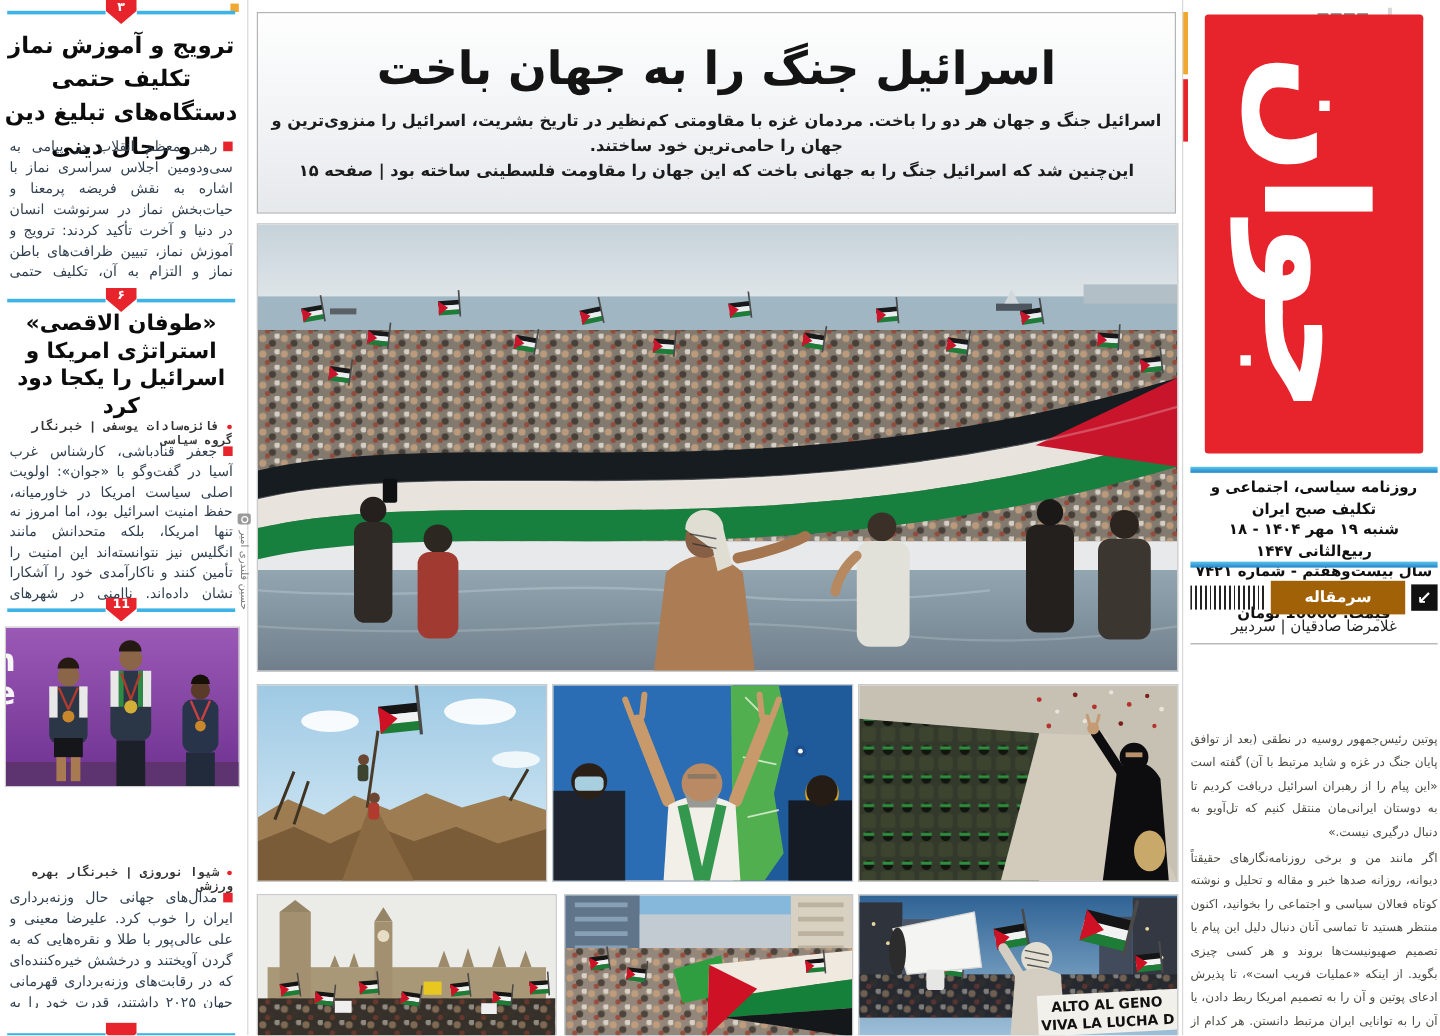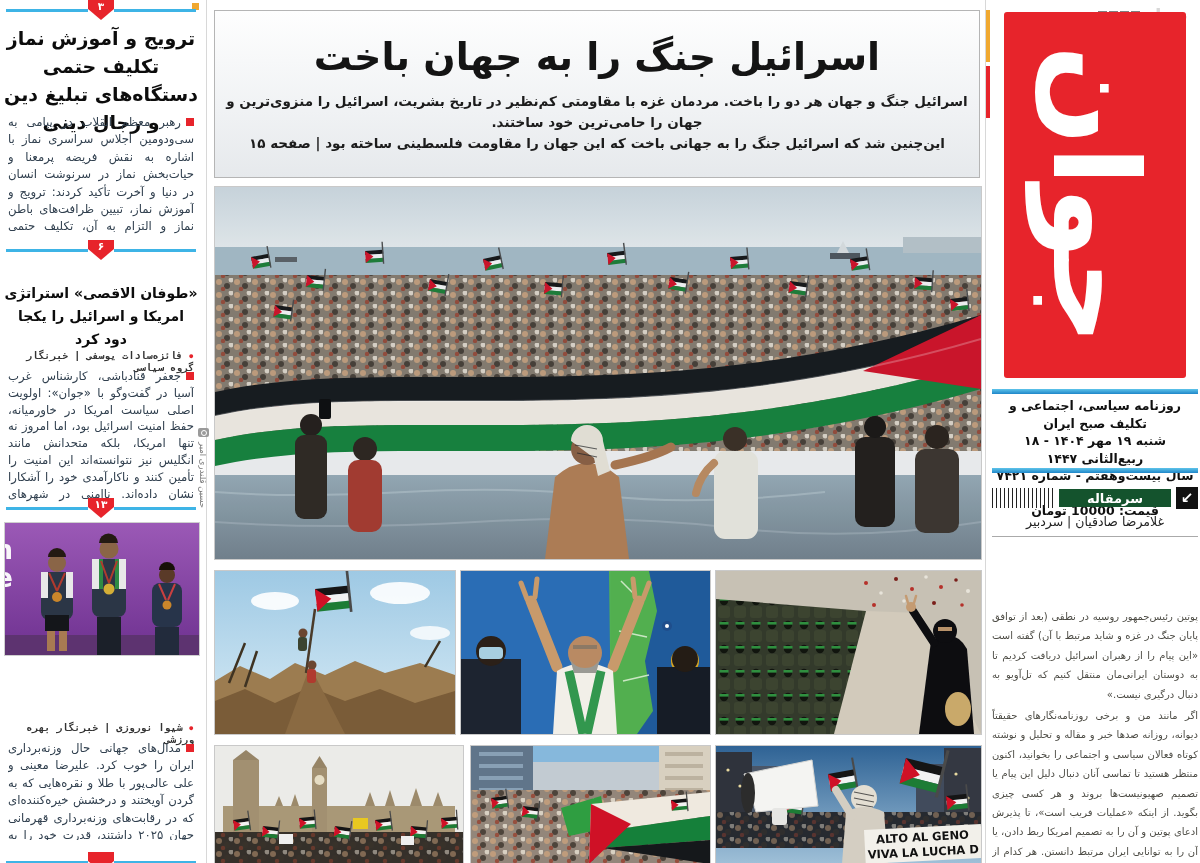--- a/index.html
+++ b/index.html
@@ -20,21 +20,21 @@
   .section-mark .bars{display:flex;gap:2px;}
   .section-mark .bars i{display:block;width:9px;height:9px;background:#1a1a1a;}
   .blueband{position:absolute;left:992px;width:206px;height:5px;
             background:linear-gradient(180deg,#5ec4ea 0%,#1f86c9 100%);}
   .mast-info{position:absolute;left:992px;top:397px;width:206px;text-align:center;
              font-size:12.5px;font-weight:bold;color:#101010;line-height:17.5px;}
   .ed-header{position:absolute;left:992px;top:487px;width:206px;height:22px;display:flex;
              flex-direction:row;align-items:center;gap:5px;}
   .ed-arrowbox{width:22px;height:22px;background:#111;color:#fff;font-size:15px;font-weight:bold;
                display:flex;align-items:center;justify-content:center;}
-  .ed-badge{width:112px;height:18px;background:#14532d;color:#fff;font-size:13px;font-weight:bold;
+  .ed-badge{width:112px;height:28px;background:#a16207;color:#fff;font-size:13px;font-weight:bold;
             display:flex;align-items:center;justify-content:center;}
   .ed-barcode{flex:1;height:20px;
       background:repeating-linear-gradient(90deg,#222 0 1.5px,transparent 1.5px 4px);}
   .ed-byline{position:absolute;left:992px;top:514px;width:206px;text-align:center;
              font-size:12.5px;color:#222;}
   .ed-rule{position:absolute;left:992px;top:536px;width:206px;height:1px;background:#aaa;}
   .ed-title{position:absolute;left:992px;top:545px;width:206px;text-align:center;
             font-size:21px;font-weight:bold;color:#0d0d0d;line-height:29px;}
   .ed-body{position:absolute;left:992px;top:607px;width:206px;height:256px;overflow:hidden;
            font-size:10px;line-height:19.4px;text-align:justify;color:#4d4c45;}
@@ -55,21 +55,21 @@
   .credit .txt{writing-mode:vertical-rl;font-size:8.5px;color:#787878;letter-spacing:1px;}
   
   .sidebar{position:absolute;left:0;top:0;width:202px;height:863px;}
   .sb-divider{position:absolute;left:6px;width:190px;display:flex;align-items:center;}
   .sb-divider .ln{flex:1;height:3px;background:#3eb4e6;}
   .pennant{width:26px;height:20px;background:#e7242b;color:#fff;font-size:10.5px;font-weight:bold;
            text-align:center;line-height:13px;
            clip-path:polygon(0 0,100% 0,100% 45%,50% 100%,0 45%);}
   .sb-title{position:absolute;left:4px;width:194px;text-align:center;font-weight:bold;color:#0c0c0c;}
   .t19{font-size:19px;line-height:28px;}
-  .t18{font-size:14px;line-height:23px;margin-top:24px;}
+  .t18{font-size:18px;line-height:23px;}
   .sb-body{position:absolute;left:8px;width:186px;font-size:11.7px;line-height:17.4px;
            text-align:justify;color:#31404f;}
   .bullet{display:inline-block;width:8px;height:8px;background:#e7242b;margin-left:5px;}
   .sb-byline{position:absolute;left:8px;width:186px;font-size:10px;color:#666;font-family:Liberation Mono, monospace;}
   .sb-byline b{color:#333;}
   .dot{color:#e7242b;font-size:9px;}
   .corner-dot{position:absolute;left:192px;top:3px;width:7px;height:7px;background:#f0a830;}
   .podium-ph{position:absolute;left:4px;top:522px;width:194px;height:132px;border:1px solid #cfcfcf;
              overflow:hidden;}
   .banner-text{font-family:"DejaVu Sans",sans-serif;font-weight:bold;}
@@ -405,21 +405,21 @@
     <div class="sb-byline" style="top:350px;">
       <span class="dot">●</span>
       <b>فائزه‌سادات یوسفی | خبرنگار گروه سیاسی</b>
     </div>
     <div class="sb-body" style="top:368px;height:134px;overflow:hidden;line-height:16.8px;">
       <span class="bullet"></span><span>جعفر قنادباشی، کارشناس غرب آسیا در گفت‌وگو با «جوان»: اولویت اصلی سیاست امریکا در خاورمیانه، حفظ امنیت اسرائیل بود، اما امروز نه تنها امریکا، بلکه متحدانش مانند انگلیس نیز نتوانسته‌اند این امنیت را تأمین کنند و ناکارآمدی خود را آشکارا نشان داده‌اند. ناامنی در شهرهای اسرائیلی به حدی است که یکی از دلایل اصلی برقراری آتش‌بس پس از دو سال، نیاز جامعه صهیونیستی به امنیتی است که در دو سال گذشته از دست داده بود</span>
     </div>
 
     <div class="sb-divider" style="top:498px;">
       <span class="ln"></span>
-      <span class="pennant">۱۳</span>
+      <span class="pennant">11</span>
       <span class="ln"></span>
     </div>
 
     <div class="podium-ph">
       <svg viewBox="0 0 194 132" preserveAspectRatio="none">
         <defs>
           <linearGradient id="pur" x1="0" y1="0" x2="0" y2="1">
             <stop offset="0" stop-color="#9b59b6"></stop>
               <stop offset="1" stop-color="#6e3190"></stop>
           </linearGradient>

